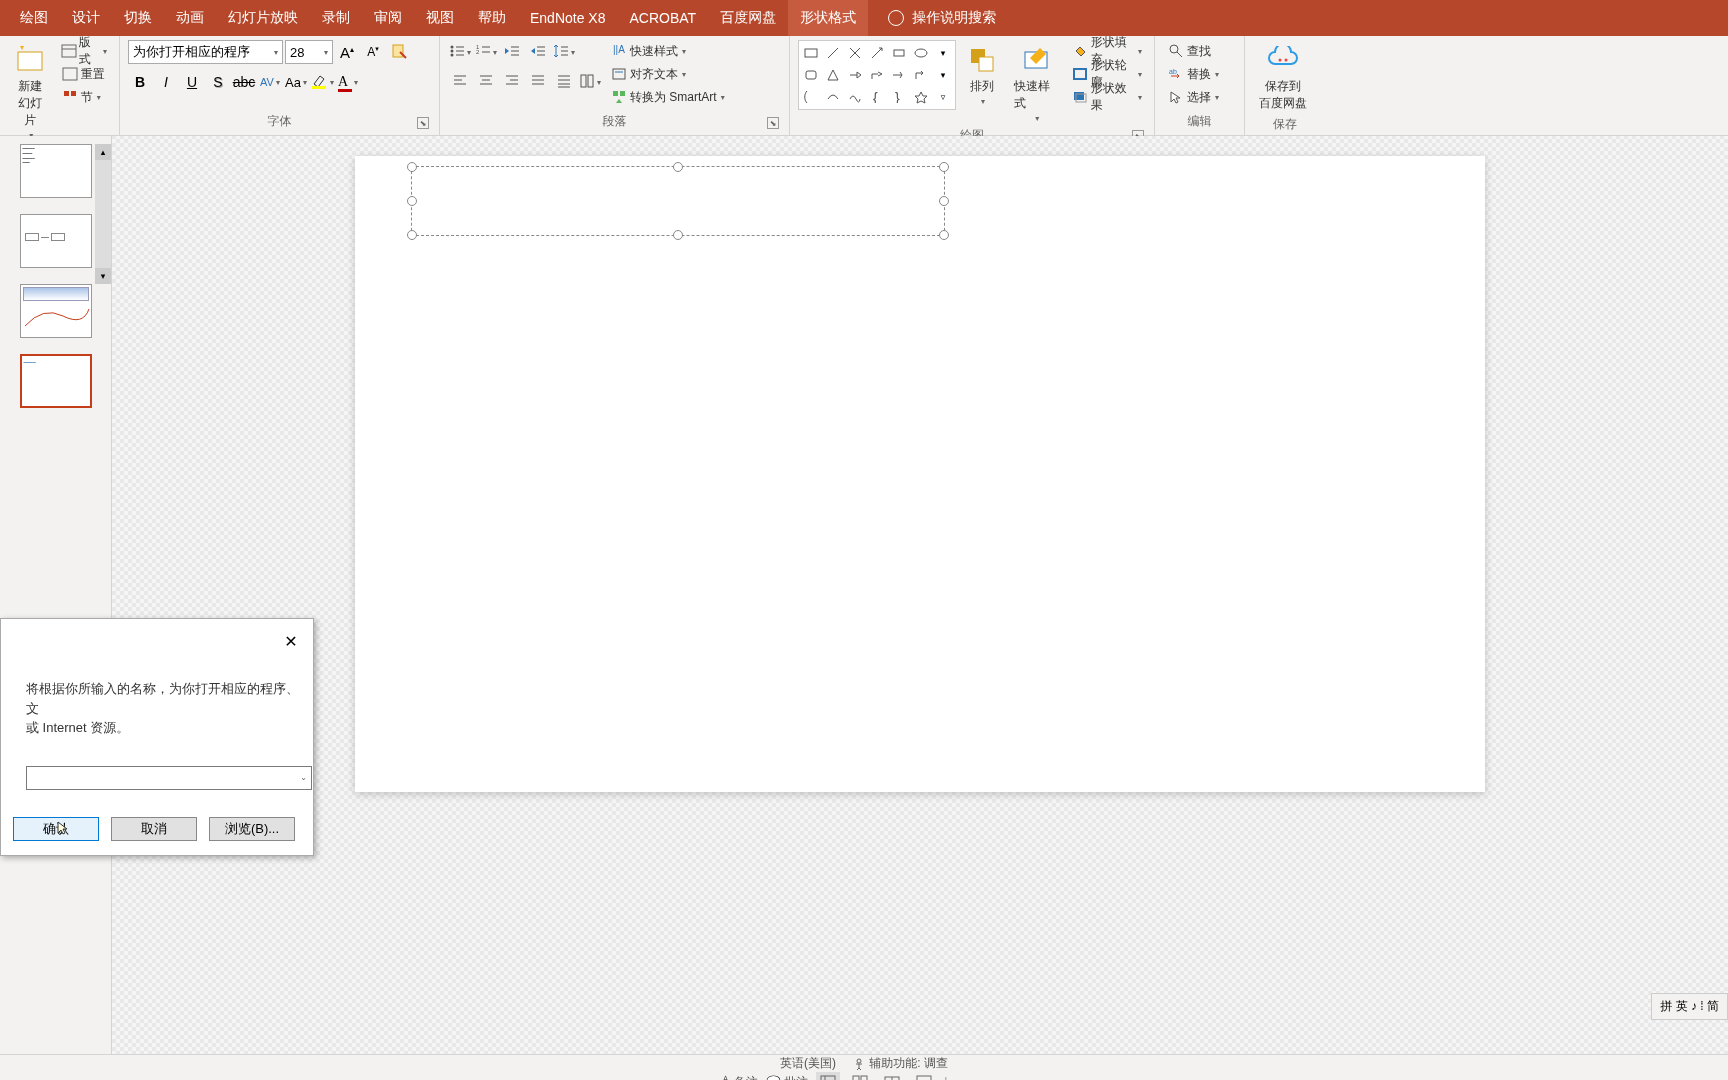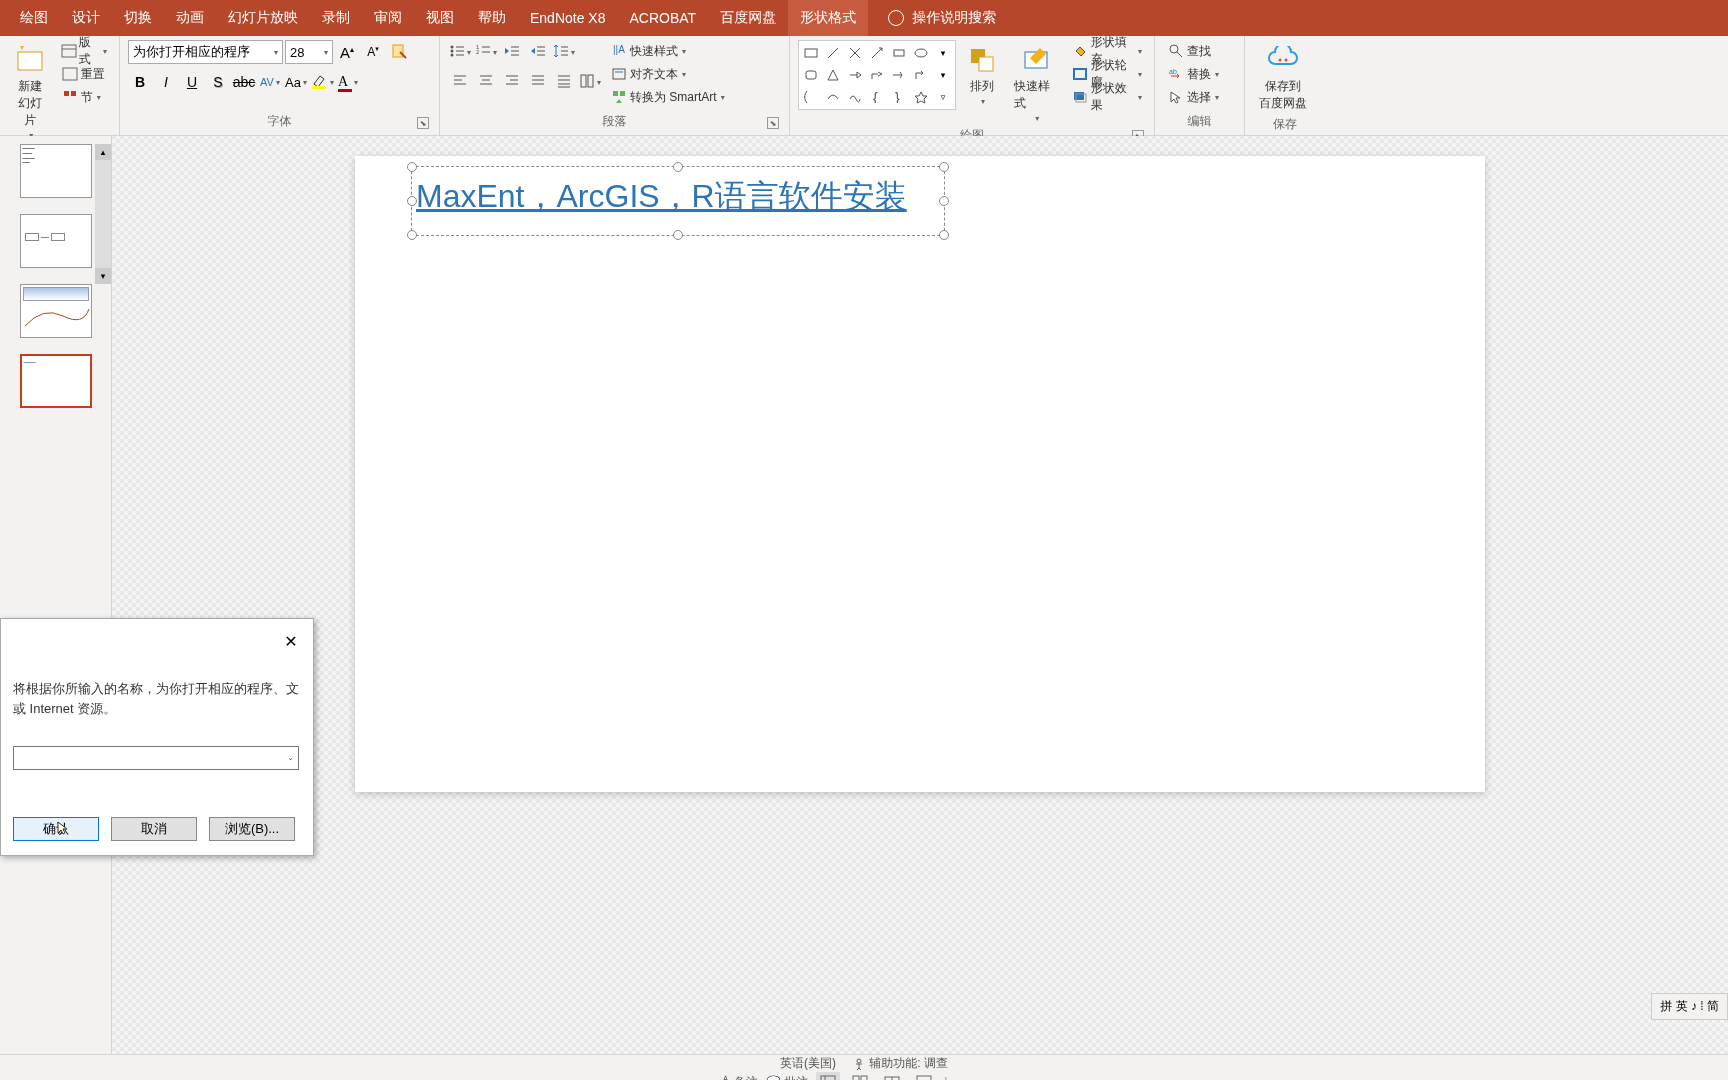--- a/index.html
+++ b/index.html
@@ -52,21 +52,21 @@
 .textbox { position: absolute; left: 56px; top: 10px; width: 534px; height: 70px; border: 1px dashed #888; }
 .textbox-text { font-size: 32px; color: #2e75b6; padding: 8px 4px; text-decoration: underline; }
 .handle { position: absolute; width: 10px; height: 10px; background: #fff; border: 1px solid #888; border-radius: 50%; }
 .h-tl { left: -5px; top: -5px; } .h-tm { left: 50%; top: -5px; margin-left: -5px; } .h-tr { right: -5px; top: -5px; }
 .h-ml { left: -5px; top: 50%; margin-top: -5px; } .h-mr { right: -5px; top: 50%; margin-top: -5px; }
 .h-bl { left: -5px; bottom: -5px; } .h-bm { left: 50%; bottom: -5px; margin-left: -5px; } .h-br { right: -5px; bottom: -5px; }
 
 
 .dialog { position: absolute; left: 0; top: 618px; width: 314px; height: 238px; background: #fff; border: 1px solid #aaa; box-shadow: 2px 2px 6px rgba(0,0,0,0.3); }
 .dialog-close { position: absolute; right: 12px; top: 12px; width: 20px; height: 20px; font-size: 16px; cursor: pointer; display: flex; align-items: center; justify-content: center; }
-.dialog-body { padding: 60px 12px 12px 12px; font-size: 13px; color: #333; line-height: 1.5; }
+.dialog-body { padding: 60px 12px 12px 25px; font-size: 13px; color: #333; line-height: 1.5; }
 .dialog-input { width: 286px; height: 24px; border: 1px solid #7a7a7a; margin-top: 28px; background: #fff; display: flex; align-items: center; justify-content: flex-end; padding-right: 4px; }
 .dialog-buttons { position: absolute; bottom: 14px; left: 0; width: 100%; display: flex; gap: 12px; padding: 0 12px; justify-content: flex-start; }
 .dialog-btn { width: 86px; height: 24px; border: 1px solid #888; background: #e1e1e1; font-size: 13px; cursor: pointer; display:flex;align-items:center;justify-content:center; }
 .dialog-btn.primary { border: 1px solid #0078d4; background: #e5f1fb; position:relative;}
 .cursor { position: absolute; width: 16px; height: 16px; left: 42px; bottom: 17px; }
 
 
 .statusbar { height: 26px; background: #f3f2f1; border-top: 1px solid #d4d4d4; display: flex; align-items: center; font-size: 12px; color: #555; padding: 0 8px; justify-content: space-between; flex-direction: column; }
 .status-left { display: flex; gap: 16px; align-items: center; }
 .status-right { display: flex; gap: 8px; align-items: center; }
@@ -575,21 +575,20 @@
     <div class="slide-canvas">
       <div class="textbox">
         <div class="handle h-tl"></div>
         <div class="handle h-tm"></div>
         <div class="handle h-tr"></div>
         <div class="handle h-ml"></div>
         <div class="handle h-mr"></div>
         <div class="handle h-bl"></div>
         <div class="handle h-bm"></div>
         <div class="handle h-br"></div>
-        <div class="textbox-text">MaxEnt，ArcGIS，R语言软件安装</div>
       </div>
     </div>
   </div>
 </div>
 
 <div class="dialog">
   <div class="dialog-close">✕</div>
   <div class="dialog-body">
     <div style="white-space:pre-line">将根据你所输入的名称，为你打开相应的程序、文
 或 Internet 资源。</div>

